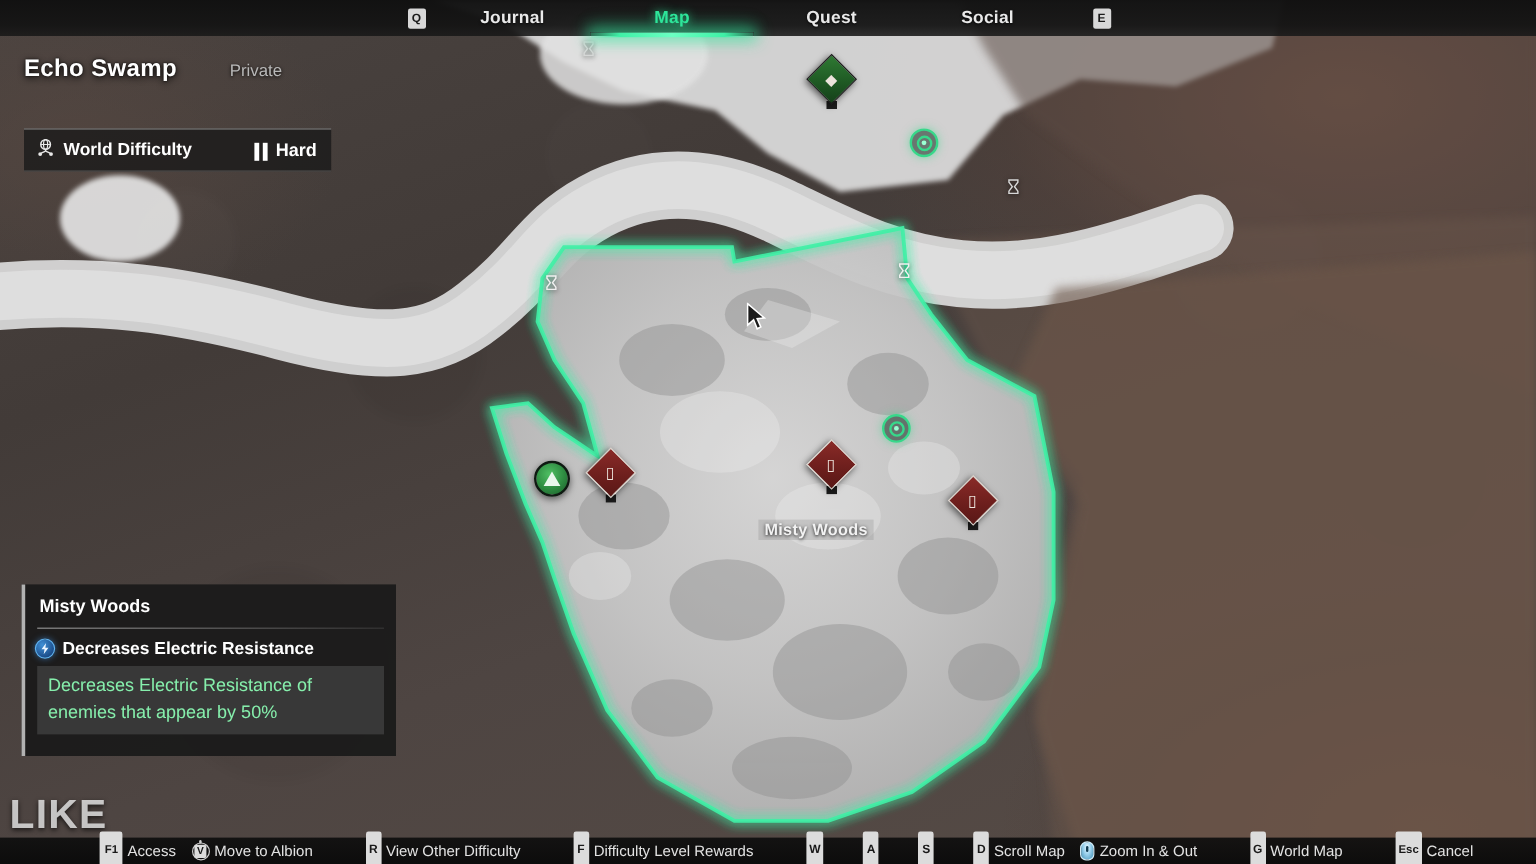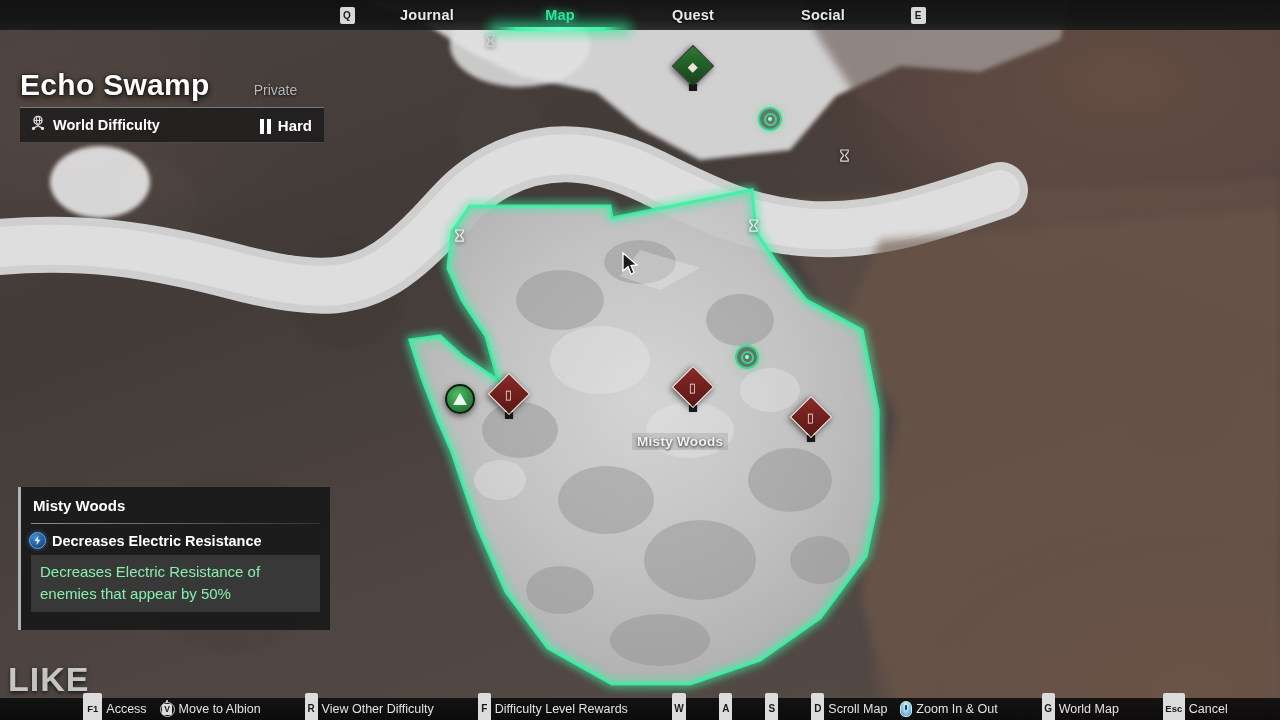--- a/index.html
+++ b/index.html
@@ -76,33 +76,32 @@
   }
   #nav-slots { display: flex; align-items: center; gap: 0; }
   #nav-slots > * { display: flex; align-items: center; justify-content: center; }
 
   
   #zone-header {
     position: absolute; left: 20px; top: 46px; z-index: 30;
     display: flex; align-items: baseline; gap: 44px;
   }
   #zone-title {
-    font-size: 30px; font-weight: 700; color: #fff;
+    font-size: 20px; font-weight: 700; color: #fff;
     letter-spacing: .3px;
     text-shadow: 0 2px 6px rgba(0,0,0,.85), 0 0 2px rgba(0,0,0,.9);
-    margin-top: 22px;
   }
   #privacy-badge {
     font-size: 14px; color: #b9b9b9; font-weight: 400;
     text-shadow: 0 1px 3px rgba(0,0,0,.9);
   }
 
   
   #difficulty-bar {
-    position: absolute; left: 20px; top: 107px; width: 304px; height: 36px;
+    position: absolute; left: 20px; top: 107px; width: 256px; height: 36px;
     background: rgba(24,24,24,.78);
     border-top: 1px solid rgba(190,190,190,.55);
     border-bottom: 1px solid rgba(150,150,150,.35);
     display: flex; align-items: center; justify-content: space-between;
     padding: 0 12px 0 10px;
     z-index: 30;
   }
   #difficulty-left { display: flex; align-items: center; gap: 7px; }
   #difficulty-label { color: #fff; font-size: 14.5px; font-weight: 700; }
   #difficulty-right { display: flex; align-items: flex-end; gap: 7px; }

